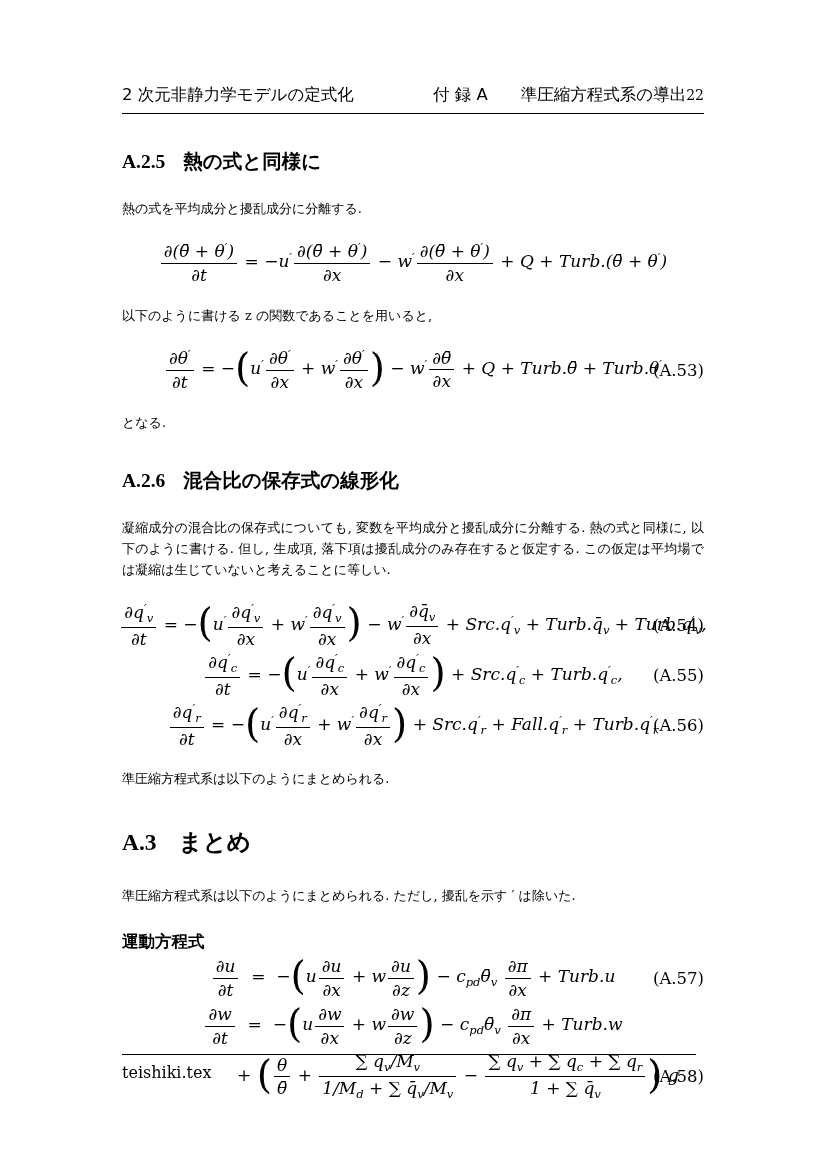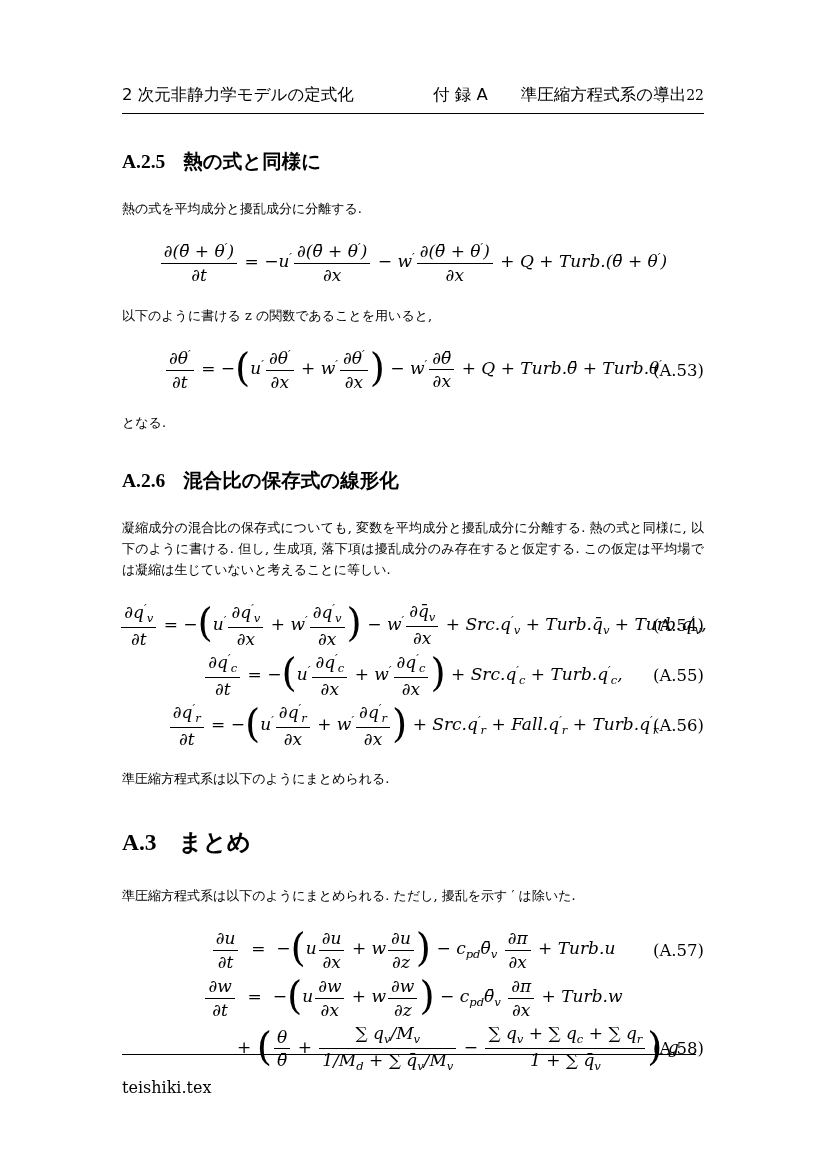--- a/index.html
+++ b/index.html
@@ -40,21 +40,21 @@
   .mi{font-style:italic;}
   .frac{display:inline-block;vertical-align:middle;text-align:center;margin:0 2px;line-height:1.2;}
   .fnum{display:block;border-bottom:1px solid #000;padding:0 3px 1px 3px;}
   .fden{display:block;padding:1px 3px 0 3px;}
   .msub{font-size:0.68em;vertical-align:-0.35em;font-style:italic;letter-spacing:0;}
   .mprime{font-size:0.7em;vertical-align:0.5em;font-style:italic;}
   .bp{display:inline-block;vertical-align:middle;font-style:normal;
       font-size:230%;line-height:0.75;position:relative;top:-2px;font-weight:300;}
   
   .ftr{position:absolute;left:122px;right:130px;top:1054px;
-       border-top:1.5px solid #000;padding-top:23px;
+       border-top:1.5px solid #000;padding-top:8px;
        display:flex;justify-content:space-between;align-items:baseline;
        font-size:16px;}
 </style>
 </head>
 <body>
 
 <div id="page">
 
   <div class="hdr">
     <span class="hdr-left">2 次元非静力学モデルの定式化</span>
@@ -95,20 +95,21 @@
       <div class="eq">
         <span class="eq-body"><span class="frac"><span class="fnum"><span class="mi">∂q</span><span class="mprime">′</span><span class="msub"><span class="mi">r</span></span></span><span class="fden"><span class="mi">∂t</span></span></span><span class="mi"> = −</span><span class="bp">(</span><span class="mi">u</span><span class="mprime">′</span><span class="frac"><span class="fnum"><span class="mi">∂q</span><span class="mprime">′</span><span class="msub"><span class="mi">r</span></span></span><span class="fden"><span class="mi">∂x</span></span></span><span class="mi"> + w</span><span class="mprime">′</span><span class="frac"><span class="fnum"><span class="mi">∂q</span><span class="mprime">′</span><span class="msub"><span class="mi">r</span></span></span><span class="fden"><span class="mi">∂x</span></span></span><span class="bp">)</span><span class="mi"> + Src.q</span><span class="mprime">′</span><span class="msub"><span class="mi">r</span></span><span class="mi"> + Fall.q</span><span class="mprime">′</span><span class="msub"><span class="mi">r</span></span><span class="mi"> + Turb.q</span><span class="mprime">′</span><span class="msub"><span class="mi">r</span></span></span>
         <span class="eq-num">(A.56)</span>
       </div>
       <div class="para">準圧縮方程式系は以下のようにまとめられる.</div>
       <div class="sec-heading">
         <span class="h-num">A.3</span>
         <span class="h-title">まとめ</span>
       </div>
       <div class="para">準圧縮方程式系は以下のようにまとめられる. ただし, 擾乱を示す ′ は除いた.</div>
+      <div class="plabel">運動方程式</div>
       <div class="eq">
         <span class="eq-body"><span class="frac"><span class="fnum"><span class="mi">∂u</span></span><span class="fden"><span class="mi">∂t</span></span></span><span class="mi">  =  −</span><span class="bp">(</span><span class="mi">u</span><span class="frac"><span class="fnum"><span class="mi">∂u</span></span><span class="fden"><span class="mi">∂x</span></span></span><span class="mi"> + w</span><span class="frac"><span class="fnum"><span class="mi">∂u</span></span><span class="fden"><span class="mi">∂z</span></span></span><span class="bp">)</span><span class="mi"> − c</span><span class="msub"><span class="mi">pd</span></span><span class="mi">θ̄</span><span class="msub"><span class="mi">v</span></span><span class="mi"> </span><span class="frac"><span class="fnum"><span class="mi">∂π</span></span><span class="fden"><span class="mi">∂x</span></span></span><span class="mi"> + Turb.u</span></span>
         <span class="eq-num">(A.57)</span>
       </div>
       <div class="eq">
         <span class="eq-body"><span class="frac"><span class="fnum"><span class="mi">∂w</span></span><span class="fden"><span class="mi">∂t</span></span></span><span class="mi">  =  −</span><span class="bp">(</span><span class="mi">u</span><span class="frac"><span class="fnum"><span class="mi">∂w</span></span><span class="fden"><span class="mi">∂x</span></span></span><span class="mi"> + w</span><span class="frac"><span class="fnum"><span class="mi">∂w</span></span><span class="fden"><span class="mi">∂z</span></span></span><span class="bp">)</span><span class="mi"> − c</span><span class="msub"><span class="mi">pd</span></span><span class="mi">θ̄</span><span class="msub"><span class="mi">v</span></span><span class="mi"> </span><span class="frac"><span class="fnum"><span class="mi">∂π</span></span><span class="fden"><span class="mi">∂x</span></span></span><span class="mi"> + Turb.w</span></span>
       </div>
       <div class="eq">
         <span class="eq-body" style="margin-left: 90px;"><span class="mi">+ </span><span class="bp">(</span><span class="frac"><span class="fnum"><span class="mi">θ</span></span><span class="fden"><span class="mi">θ̄</span></span></span><span class="mi"> + </span><span class="frac"><span class="fnum"><span class="mi">∑ q</span><span class="msub"><span class="mi">v</span></span><span class="mi">/M</span><span class="msub"><span class="mi">v</span></span></span><span class="fden"><span class="mi">1/M</span><span class="msub"><span class="mi">d</span></span><span class="mi"> + ∑ q̄</span><span class="msub"><span class="mi">v</span></span><span class="mi">/M</span><span class="msub"><span class="mi">v</span></span></span></span><span class="mi"> − </span><span class="frac"><span class="fnum"><span class="mi">∑ q</span><span class="msub"><span class="mi">v</span></span><span class="mi"> + ∑ q</span><span class="msub"><span class="mi">c</span></span><span class="mi"> + ∑ q</span><span class="msub"><span class="mi">r</span></span></span><span class="fden"><span class="mi">1 + ∑ q̄</span><span class="msub"><span class="mi">v</span></span></span></span><span class="bp">)</span><span class="mi"> g</span></span>
         <span class="eq-num">(A.58)</span>

